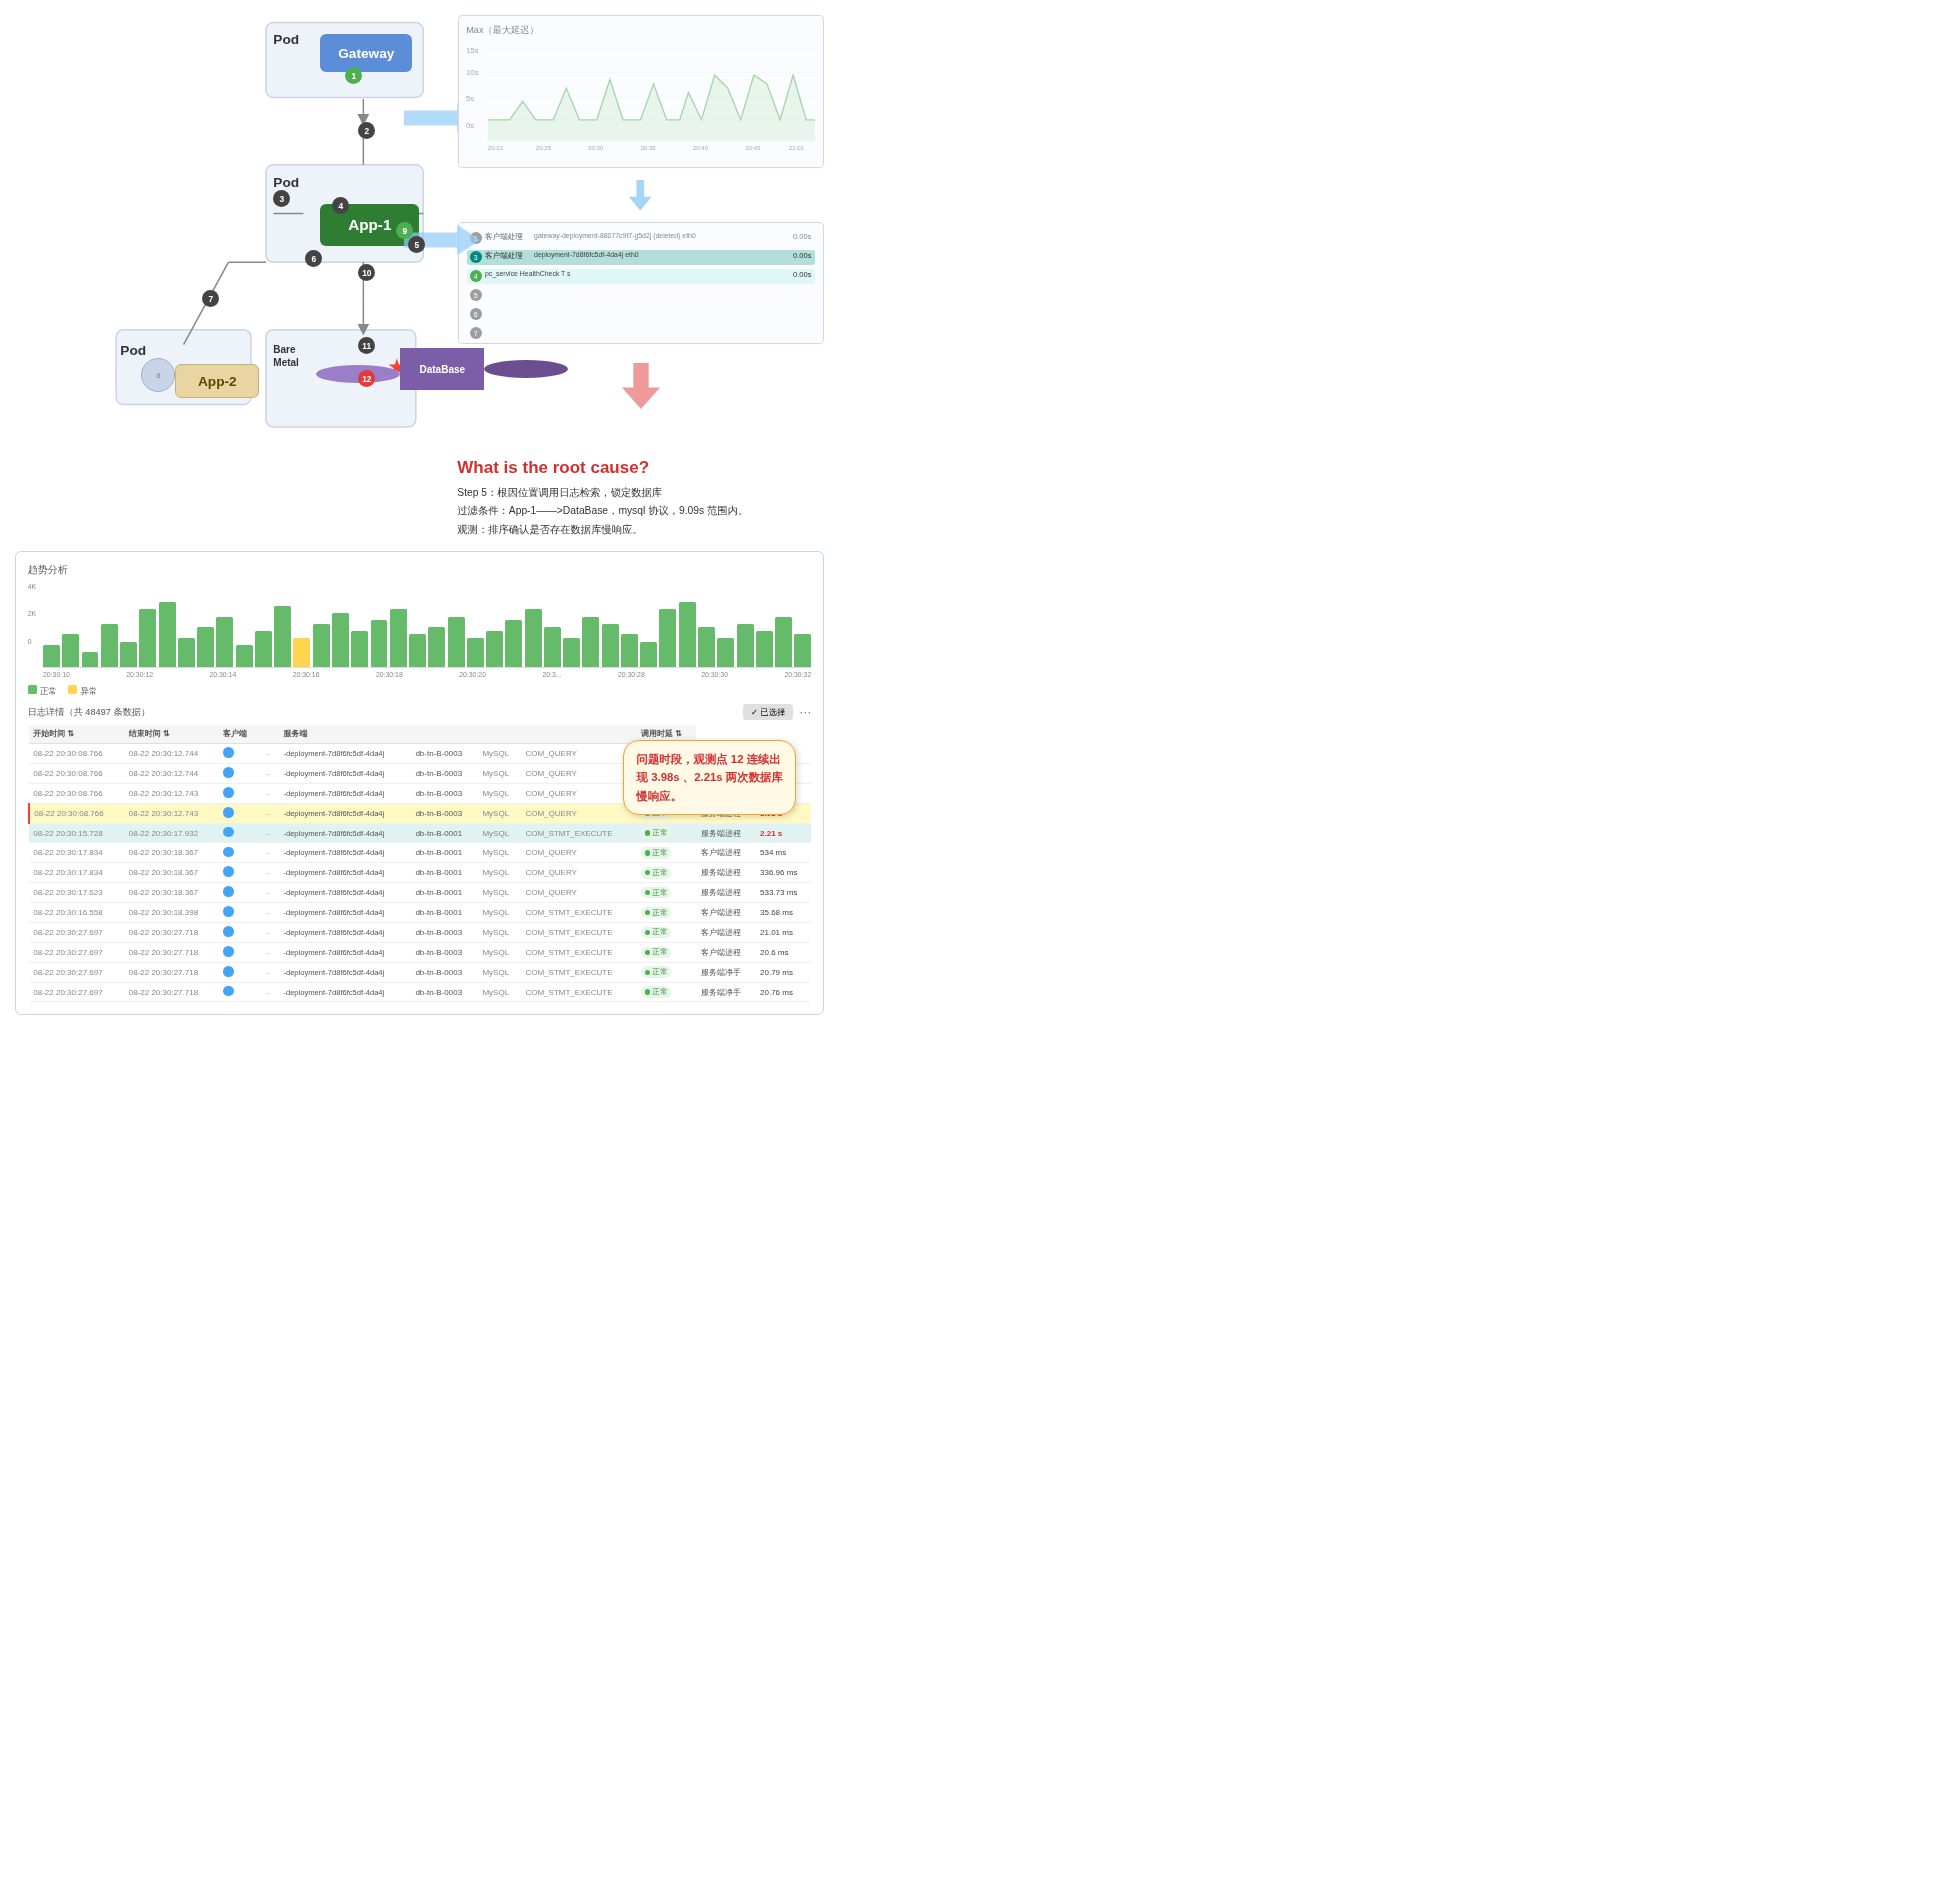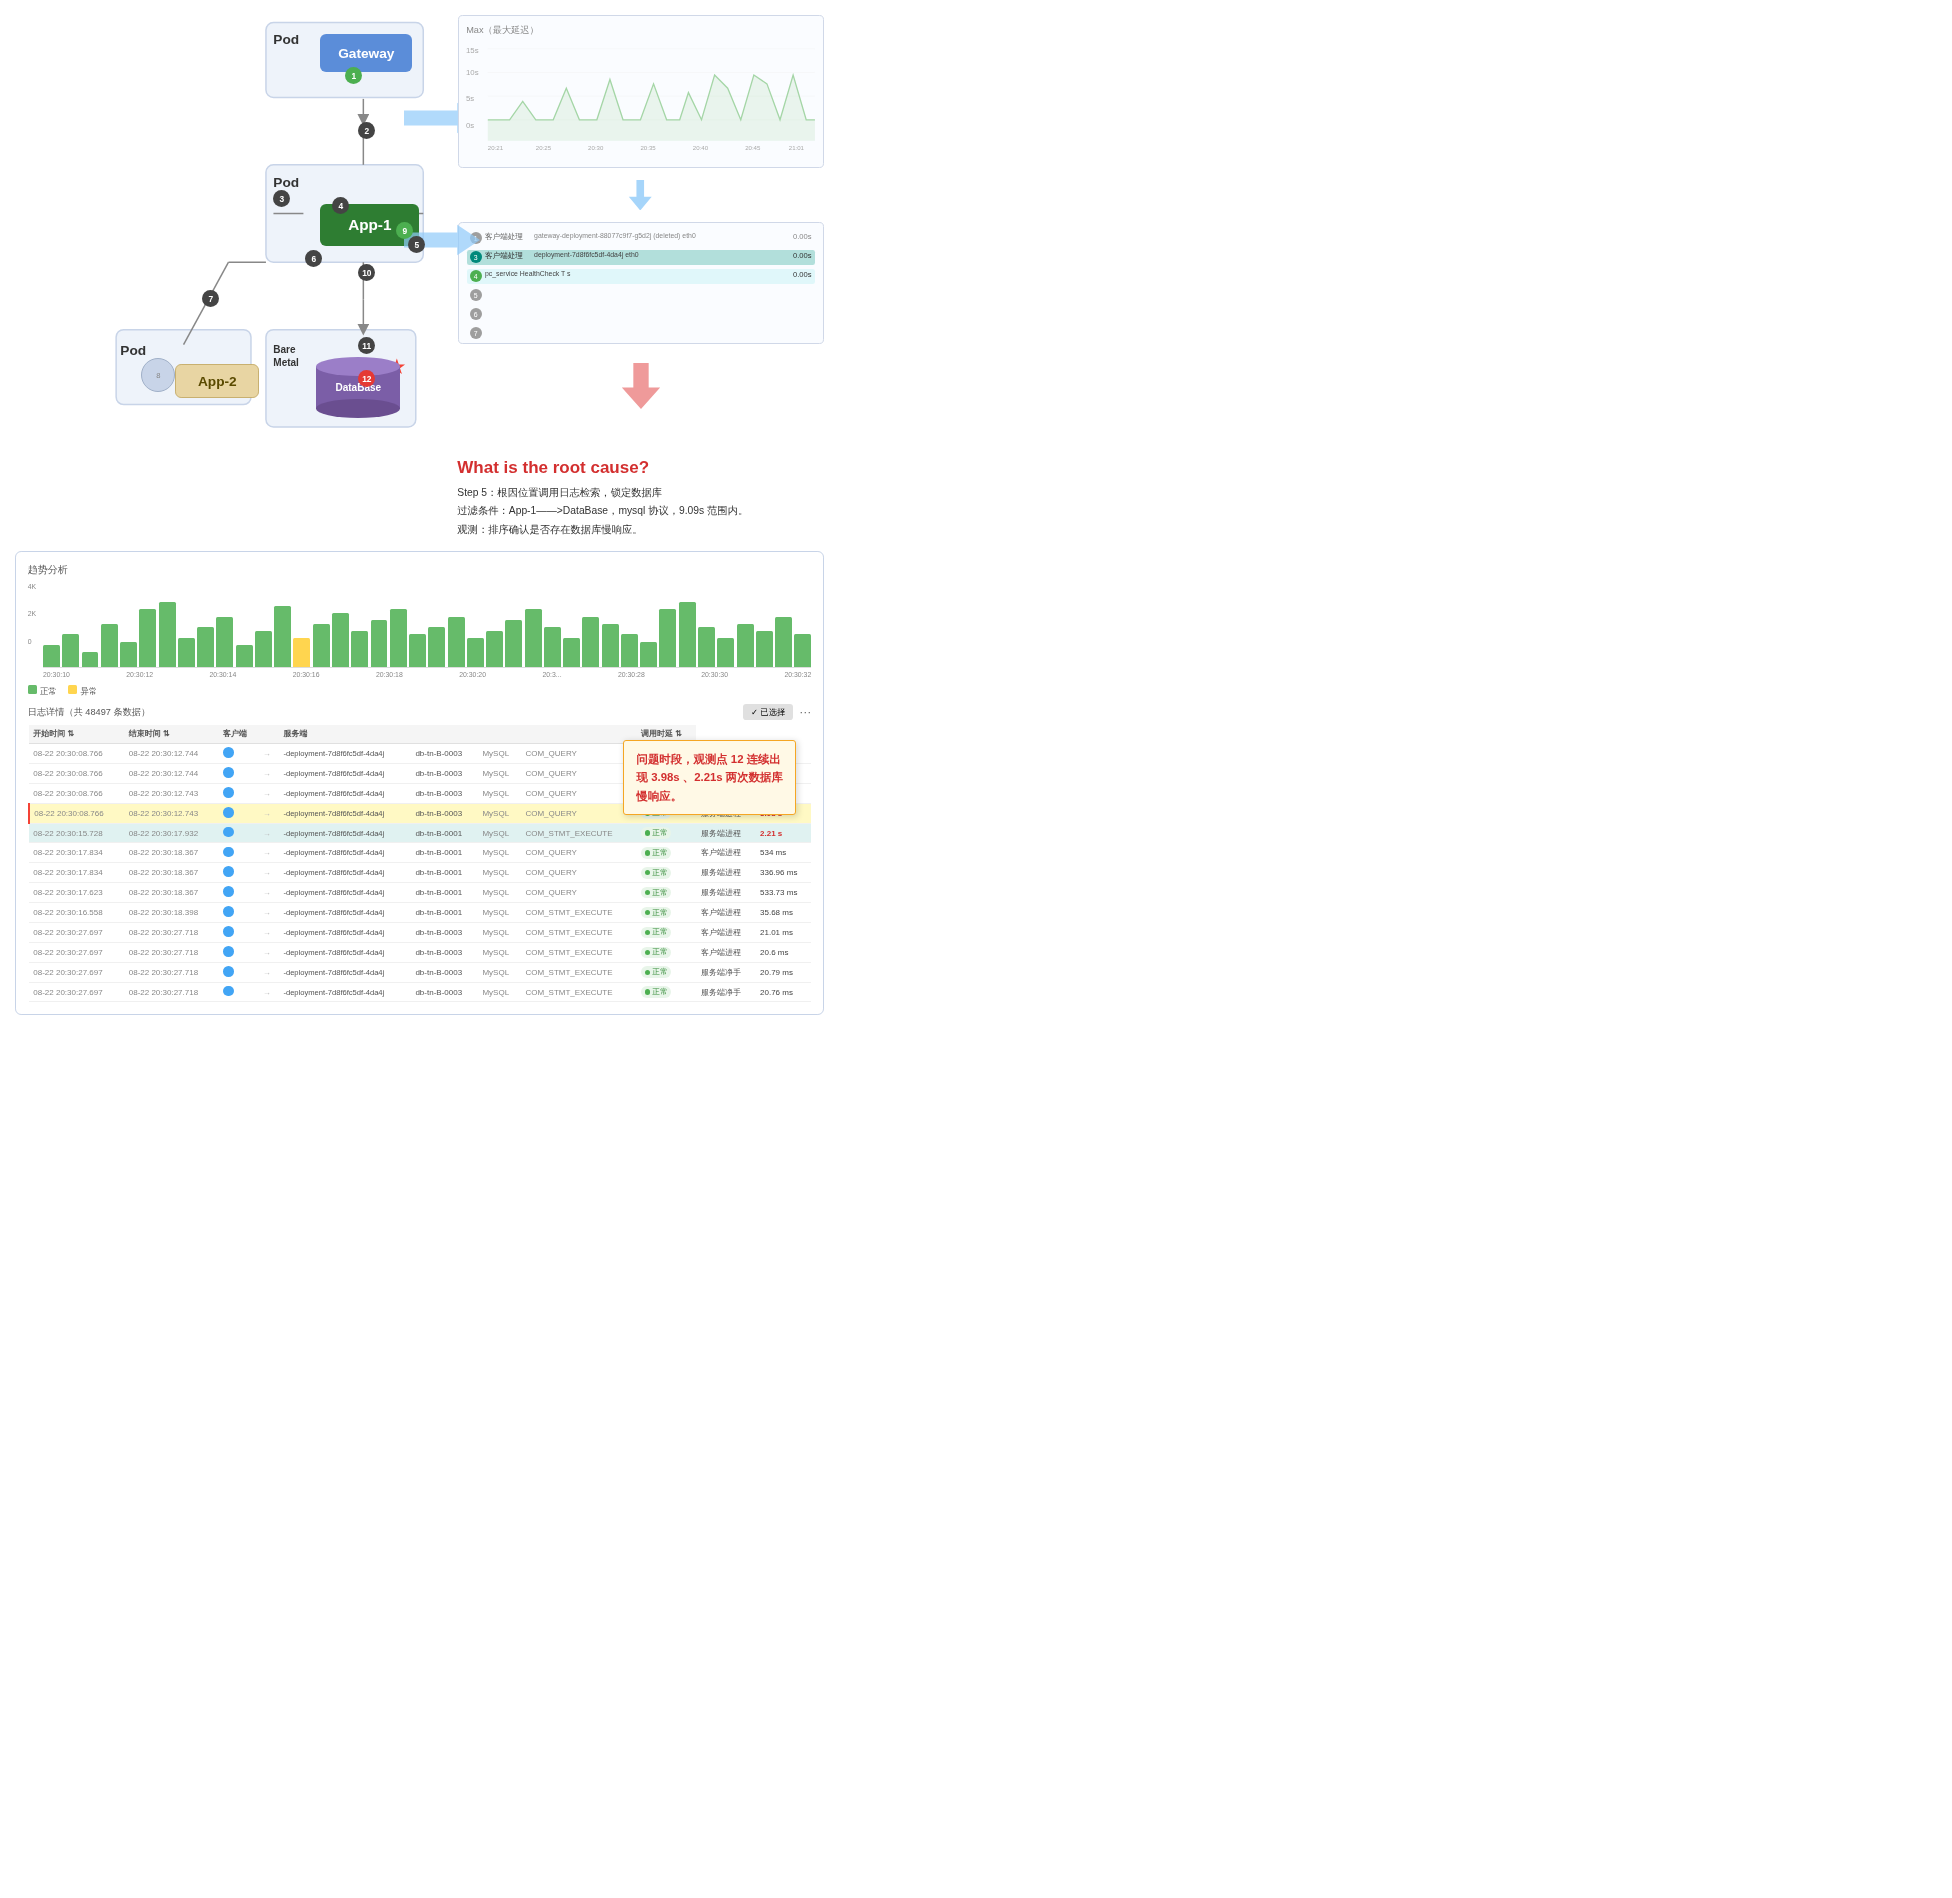--- a/index.html
+++ b/index.html
@@ -80,22 +80,21 @@
       align-items: center;
       justify-content: center;
       width: 84px;
       height: 34px;
     }
 
     
     .node-database {
       position: absolute;
       display: flex;
-      flex-direction: column;
-      align-items: flex-end;
+      align-items: center;
       justify-content: center;
     }
 
     
     .badge {
       position: absolute;
       width: 17px;
       height: 17px;
       border-radius: 50%;
       display: flex;
@@ -295,21 +294,21 @@
       background: #4caf50;
     }
 
     
     .tooltip-bubble {
       position: absolute;
       right: 15.3px;
       top: 15.3px;
       background: #fff9e6;
       border: 1.5px solid #f5a623;
-      border-radius: 3px;
+      border-radius: 16px;
       padding: 9.2px 12.2px;
       font-size: 11.4px;
       font-weight: bold;
       color: #d32f2f;
       max-width: 198px;
       line-height: 1.6;
       box-shadow: 1.5px 1.5px 6.1px rgba(0,0,0,0.15);
       z-index: 20;
     }
 

